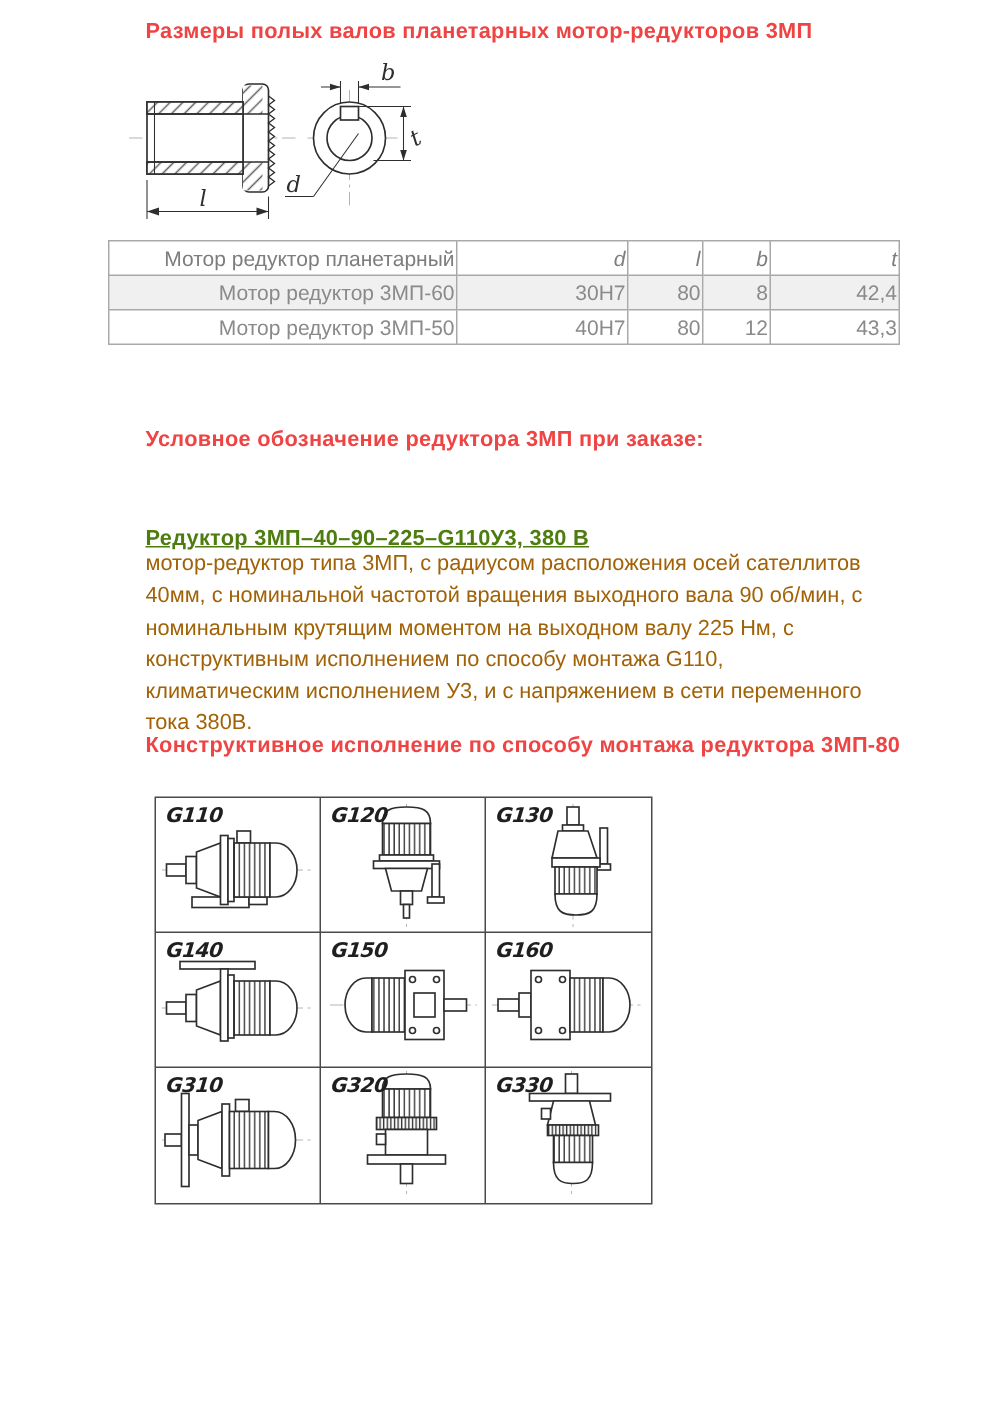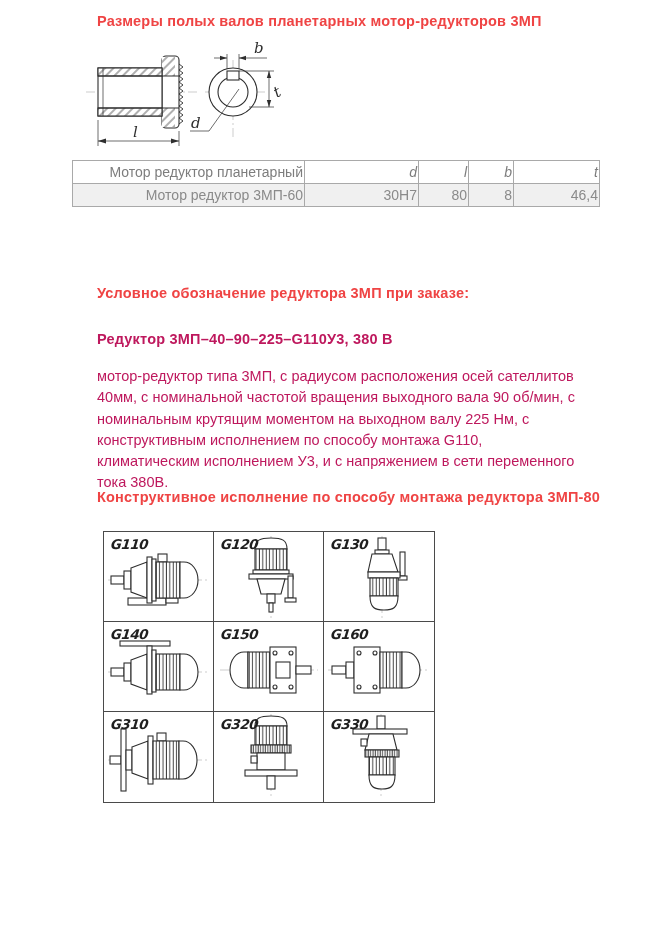--- a/index.html
+++ b/index.html
@@ -8,25 +8,25 @@
     font-family:"Liberation Sans", sans-serif;
     position:relative;overflow:hidden;
   }
   .abs{position:absolute;}
   .heading{
     position:absolute;left:97px;
     font-size:14.5px;font-weight:bold;color:#ef4444;letter-spacing:0.2px;
   }
   #page-title{top:13px;}
   #order-heading{top:285px;}
-  #designation{top:331px;color:#be185d;}
+  #designation{top:351px;color:#4d7c0f;text-decoration:underline;}
   #mount-heading{top:489px;}
   #order-desc{
     position:absolute;left:97px;top:366px;width:492px;
-    font-size:14.5px;color:#be185d;line-height:21.3px;
+    font-size:14.5px;color:#a16207;line-height:21.3px;
   }
   
   #shaft-diagram{left:78px;top:40px;width:215px;height:112px;}
   #shaft-diagram svg{width:100%;height:100%;display:block;}
   .dimtext{font-family:"DejaVu Serif", serif;font-style:italic;font-size:15px;fill:#2e2e2e;}
   
   #dim-table{
     position:absolute;left:72px;top:160px;width:527px;
     border-collapse:collapse;table-layout:fixed;
   }
@@ -148,21 +148,28 @@
       <th class="ital">b</th>
       <th class="ital">t</th>
     </tr>
   </thead>
   <tbody>
     <tr>
       <td>Мотор редуктор 3МП-60</td>
       <td>30H7</td>
       <td>80</td>
       <td>8</td>
-      <td>46,4</td>
+      <td>42,4</td>
+    </tr>
+    <tr>
+      <td>Мотор редуктор 3МП-50</td>
+      <td>40H7</td>
+      <td>80</td>
+      <td>12</td>
+      <td>43,3</td>
     </tr>
   </tbody>
 </table>
 
 <div class="heading" id="order-heading">Условное обозначение редуктора 3МП при заказе:</div>
 <div class="heading" id="designation">Редуктор 3МП–40–90–225–G110У3, 380 В</div>
 <div id="order-desc">мотор-редуктор типа 3МП, с радиусом расположения осей сателлитов 40мм, с номинальной частотой вращения выходного вала 90 об/мин, с номинальным крутящим моментом на выходном валу 225 Нм, с конструктивным исполнением по способу монтажа G110, климатическим исполнением У3, и с напряжением в сети переменного тока 380В.</div>
 <div class="heading" id="mount-heading">Конструктивное исполнение по способу монтажа редуктора 3МП-80</div>
 
 <div id="mount-grid">

